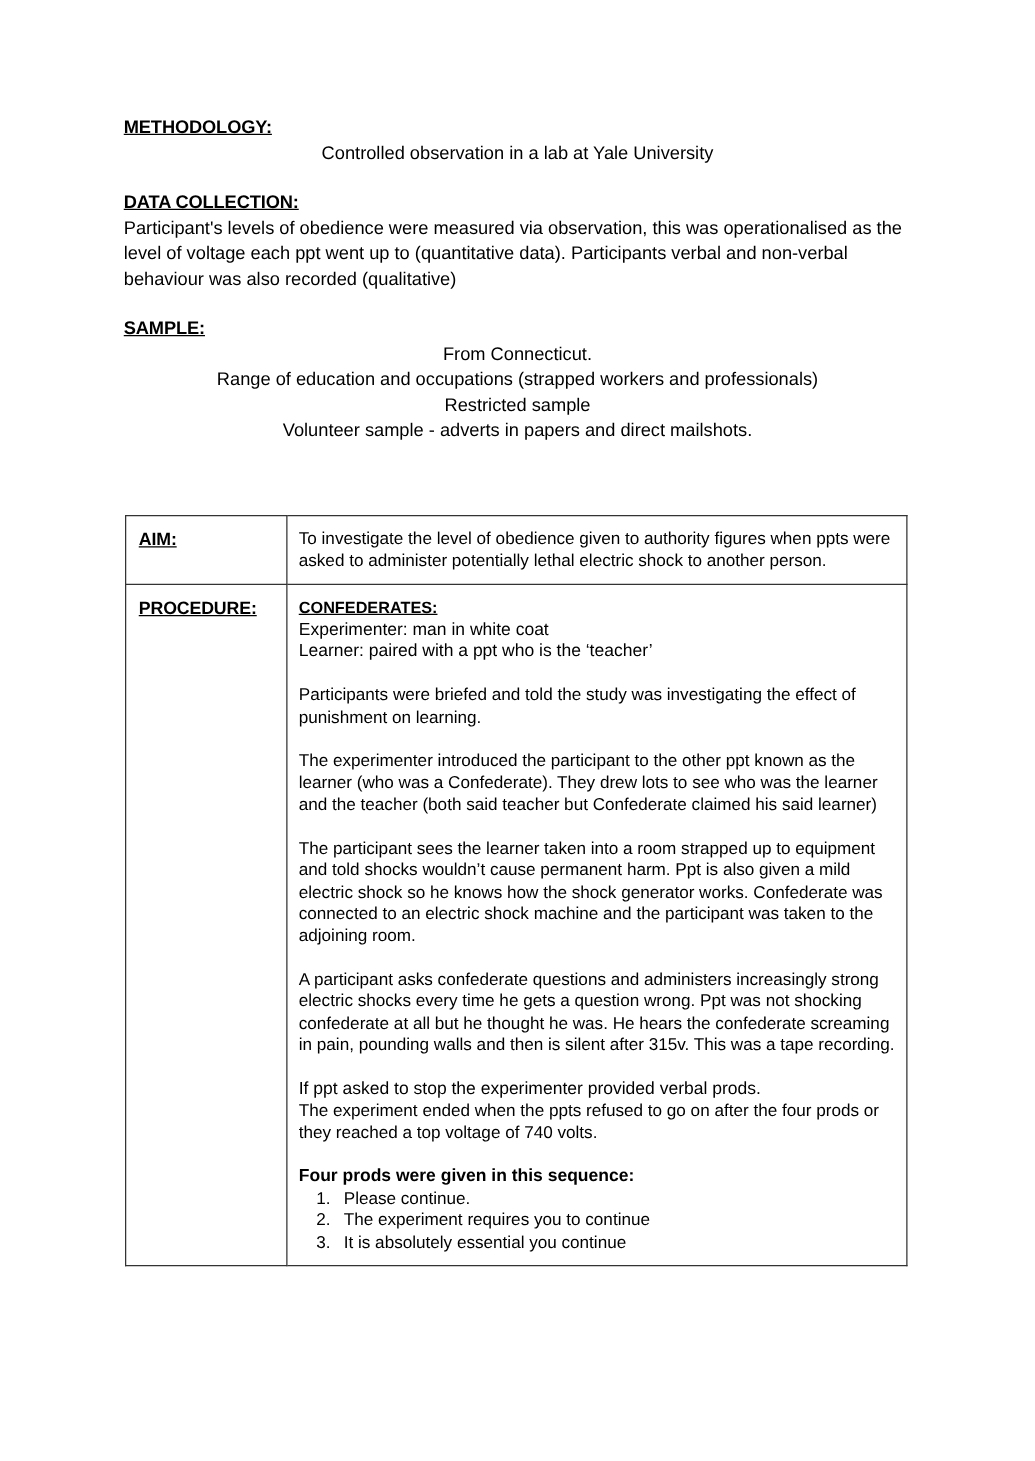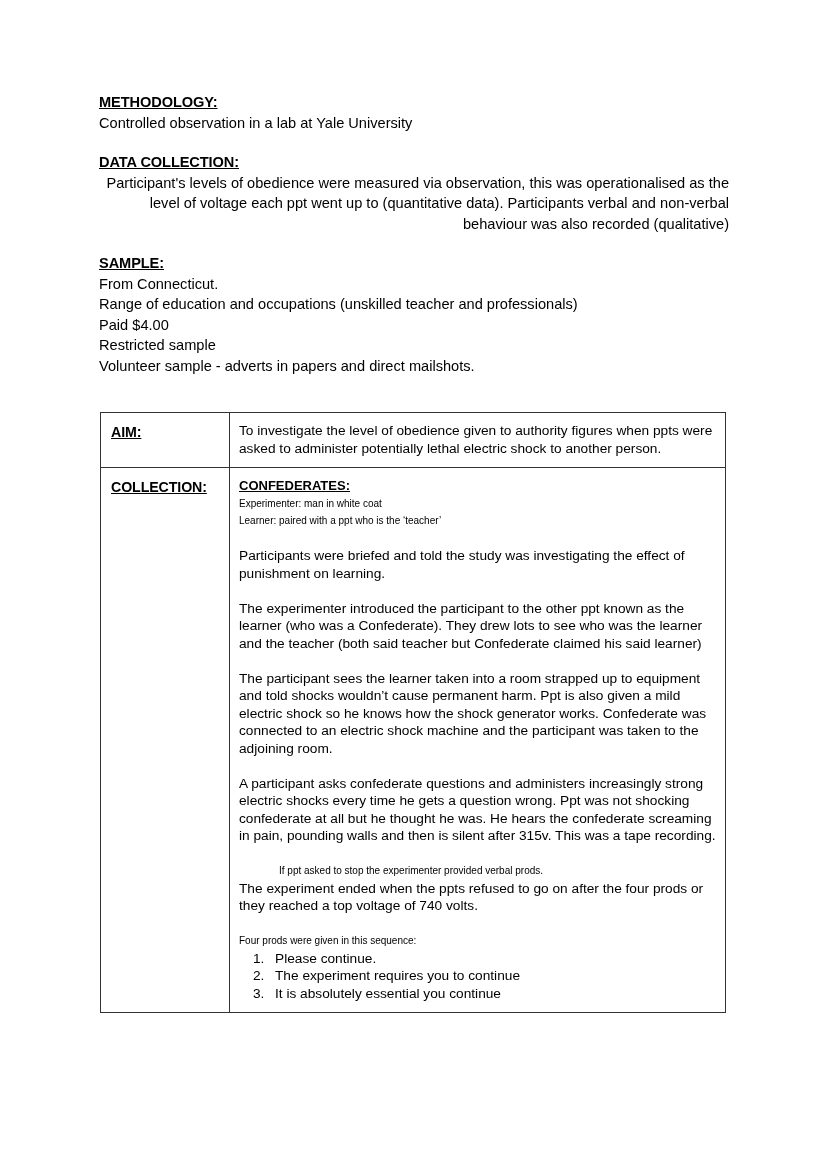--- a/index.html
+++ b/index.html
@@ -41,26 +41,26 @@
     text-decoration: underline;
     line-height: 20.5px;
     letter-spacing: -0.1px;
     margin: 0;
   }
   .body-line {
     font-size: 14.6px;
     font-weight: normal;
     line-height: 20.5px;
     margin: 0;
+    text-align: center;
   }
   .para {
     font-size: 14.6px;
     line-height: 20.5px;
     margin: 0;
-    text-align: right;
   }
 
   
   .tbl {
     position: absolute;
     left: 100px;
     top: 412px;
     width: 626px;
     border-collapse: collapse;
     table-layout: fixed;
@@ -96,21 +96,21 @@
   }
   .cell-para {
     font-size: 13.7px;
     line-height: 17.5px;
     margin: 0;
   }
   .cell-para.gap {
     margin-top: 17.5px;
   }
   .cell-line {
-    font-size: 10px;
+    font-size: 14px;
     line-height: 17.5px;
     margin: 0;
   }
   .prods-list {
     margin: 0;
     padding: 0;
     list-style: none;
   }
   .prods-list li {
     font-size: 13.7px;
@@ -140,22 +140,21 @@
     </div>
 
     <div class="section">
       <div class="heading">DATA COLLECTION:</div>
       <div class="para">Participant's levels of obedience were measured via observation, this was operationalised as the level of voltage each ppt went up to (quantitative data). Participants verbal and non-verbal behaviour was also recorded (qualitative)</div>
     </div>
 
     <div class="section">
       <div class="heading">SAMPLE:</div>
       <div class="body-line">From Connecticut.</div>
-      <div class="body-line">Range of education and occupations (unskilled teacher and professionals)</div>
-      <div class="body-line">Paid $4.00</div>
+      <div class="body-line">Range of education and occupations (strapped workers and professionals)</div>
       <div class="body-line">Restricted sample</div>
       <div class="body-line">Volunteer sample - adverts in papers and direct mailshots.</div>
     </div>
 
   </div>
 
   <table class="tbl">
     <tbody>
       <tr>
         <td class="col-label">
@@ -166,42 +165,42 @@
         <td>
           <div class="cell-inner-body">
             <p class="cell-para">To investigate the level of obedience given to authority figures when ppts were asked to administer potentially lethal electric shock to another person.</p>
           </div>
         </td>
       </tr>
 
       <tr>
         <td class="col-label">
           <div class="cell-inner-label">
-            <span class="row-label">COLLECTION:</span>
+            <span class="row-label">PROCEDURE:</span>
           </div>
         </td>
         <td>
           <div class="cell-inner-body">
 
             <p class="cell-heading">CONFEDERATES:</p>
             <p class="cell-line">Experimenter: man in white coat</p>
             <p class="cell-line">Learner: paired with a ppt who is the ‘teacher’</p>
 
             <p class="cell-para gap">Participants were briefed and told the study was investigating the effect of punishment on learning.</p>
 
             <p class="cell-para gap">The experimenter introduced the participant to the other ppt known as the learner (who was a Confederate). They drew lots to see who was the learner and the teacher (both said teacher but Confederate claimed his said learner)</p>
 
             <p class="cell-para gap">The participant sees the learner taken into a room strapped up to equipment and told shocks wouldn’t cause permanent harm. Ppt is also given a mild electric shock so he knows how the shock generator works. Confederate was connected to an electric shock machine and the participant was taken to the adjoining room.</p>
 
             <p class="cell-para gap">A participant asks confederate questions and administers increasingly strong electric shocks every time he gets a question wrong. Ppt was not shocking confederate at all but he thought he was. He hears the confederate screaming in pain, pounding walls and then is silent after 315v. This was a tape recording.</p>
 
-            <p class="cell-line" style="margin-top:17.5px;margin-left:40px;">If ppt asked to stop the experimenter provided verbal prods.</p>
+            <p class="cell-line" style="margin-top:17.5px;">If ppt asked to stop the experimenter provided verbal prods.</p>
             <p class="cell-para">The experiment ended when the ppts refused to go on after the four prods or they reached a top voltage of 740 volts.</p>
 
-            <p class="cell-line" style="margin-top:17.5px;">Four prods were given in this sequence:</p>
+            <p class="cell-line" style="margin-top:17.5px;font-weight:bold;">Four prods were given in this sequence:</p>
 
             <ol class="prods-list">
               <li>
                 <span class="num">1.</span>
                 <span>Please continue.</span>
               </li>
               <li>
                 <span class="num">2.</span>
                 <span>The experiment requires you to continue</span>
               </li>

